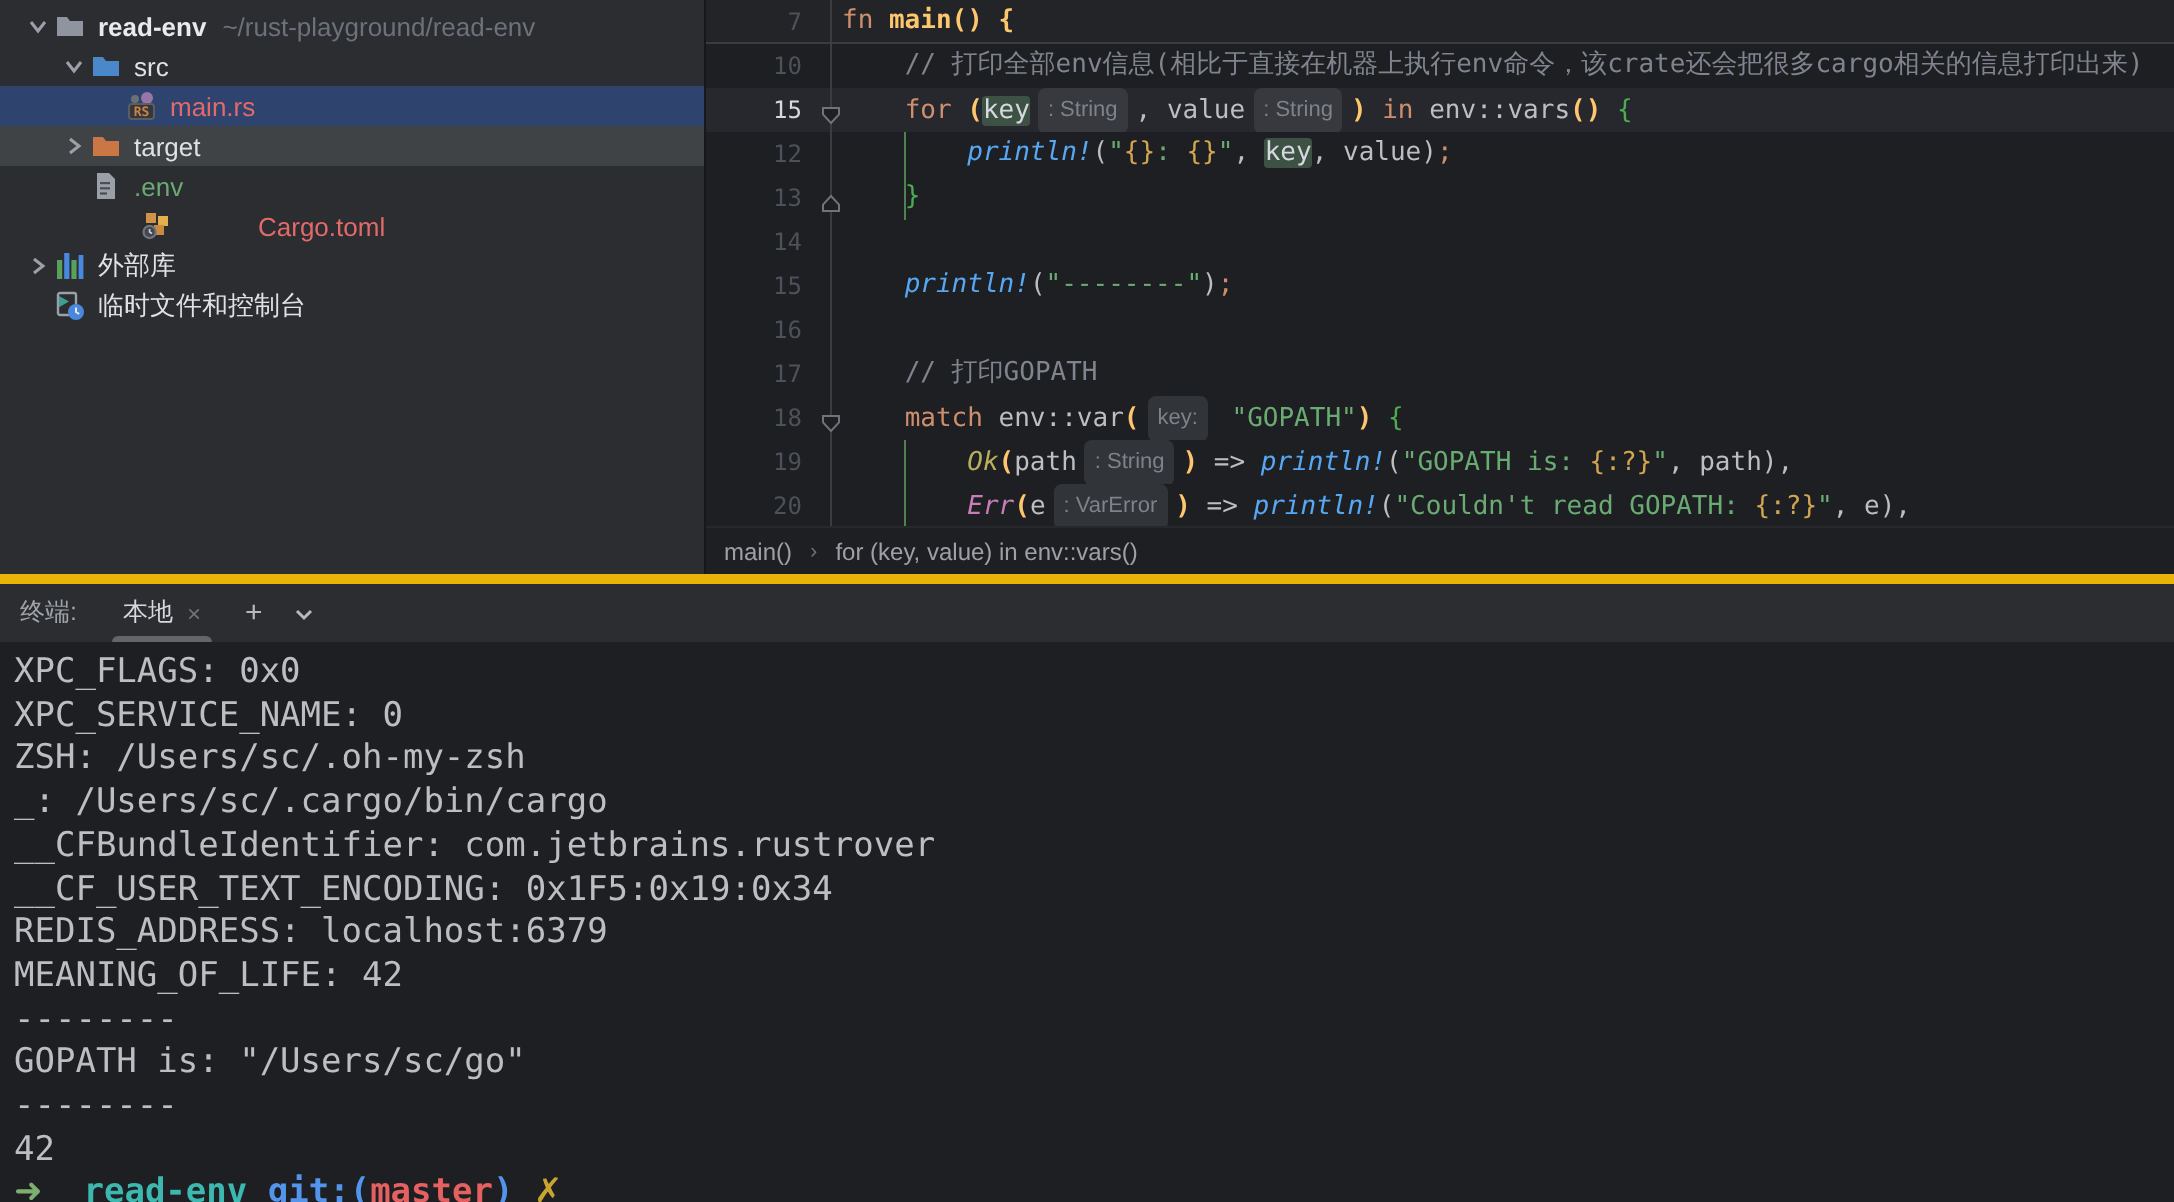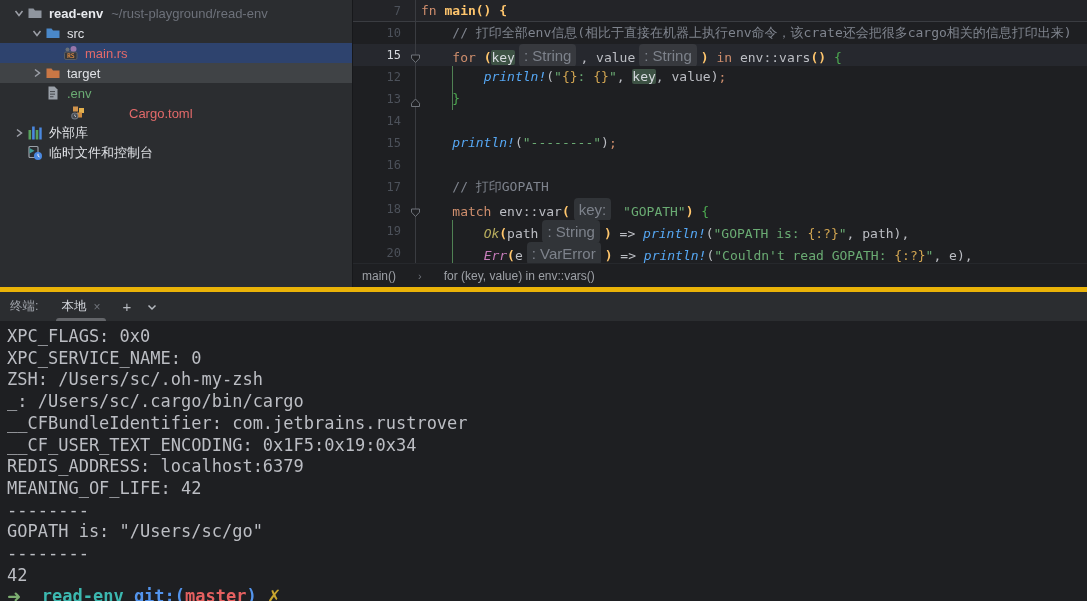--- a/index.html
+++ b/index.html
@@ -44,25 +44,25 @@
   .s  { color:#6aab73; }                    
   .f  { color:#d2a551; }                    
   .c  { color:#7f848e; }                    
   .m  { color:#56a8f5;font-style:italic; }                    
   .b  { color:#4dab51; }                    
   .sc { color:#cf8e6d; }                    
   .e1 { color:#b9ae5e; font-style:italic; } 
   .e2 { color:#c77dbb; font-style:italic; } 
   .h  { background:#3d5244; border-radius:2px; color:#d6d9de; }
   .i  { display:inline-block; background:#313438; color:#7d828b; border-radius:4px;
-        font-size:15px; line-height:15px; padding:4px 5px; margin:0 4px; vertical-align:1px;
+        font-size:11px; line-height:15px; padding:4px 5px; margin:0 4px; vertical-align:1px;
         font-family:"Liberation Sans","DejaVu Sans",sans-serif; }
   .code-row.cur .i { background:#37393e; }
 
-  .breadcrumbs { height:24px; flex:none; display:flex; align-items:center; gap:22px;
+  .breadcrumbs { height:24px; flex:none; display:flex; align-items:center; gap:9px;
                  padding-left:9px; font-size:12px; color:#9da0a6; border-top:1px solid #26282c; }
   .breadcrumbs .sep { color:#6f737a; font-size:11px; }
 
   
   .terminal { height:314px; flex:none; display:flex; flex-direction:column; border-top:5px solid #eab308; }
   .term-header { height:29px; flex:none; background:#2b2d30; display:flex; align-items:center;
                  padding-left:10px; font-size:12.5px; }
   .term-label { color:#9fa3aa; margin-right:16px; }
   .term-tab { position:relative; height:29px; display:flex; align-items:center; gap:7px;
               padding:0 7px; color:#d5d8de; cursor:default; }

